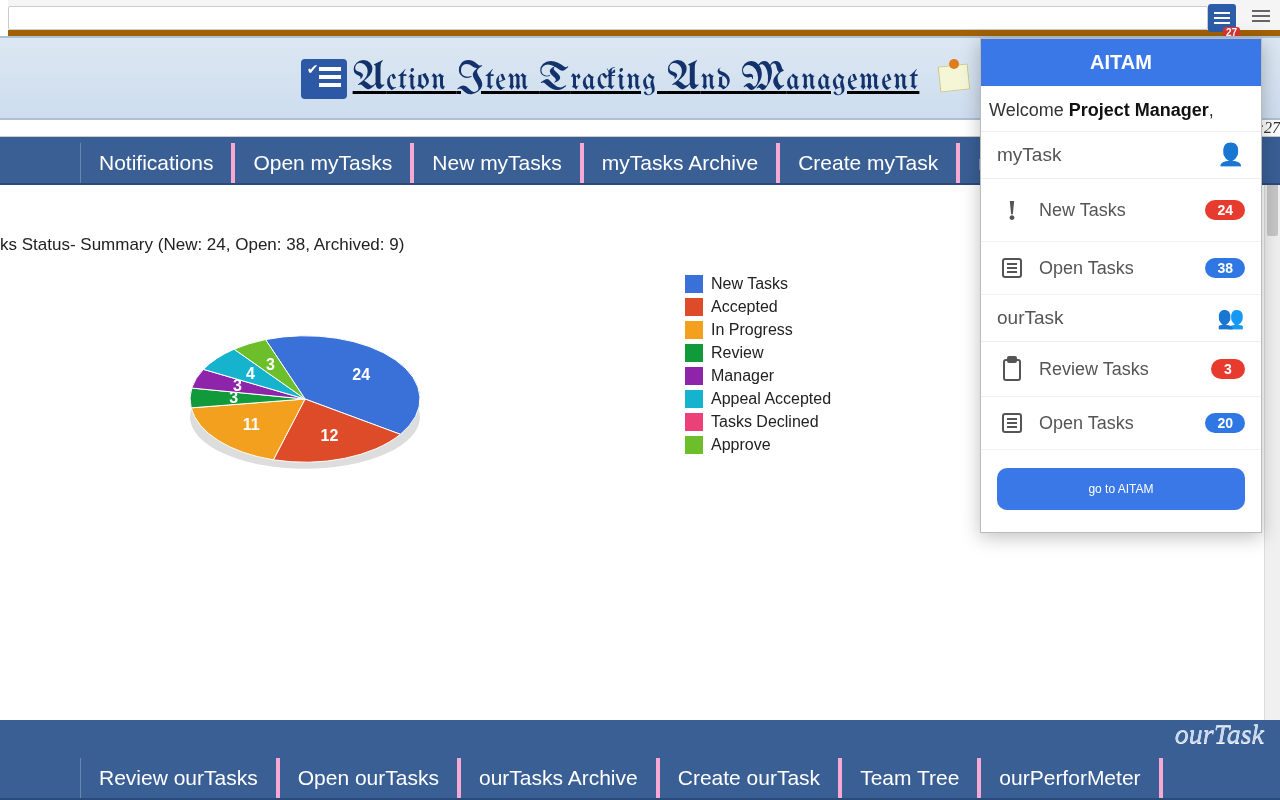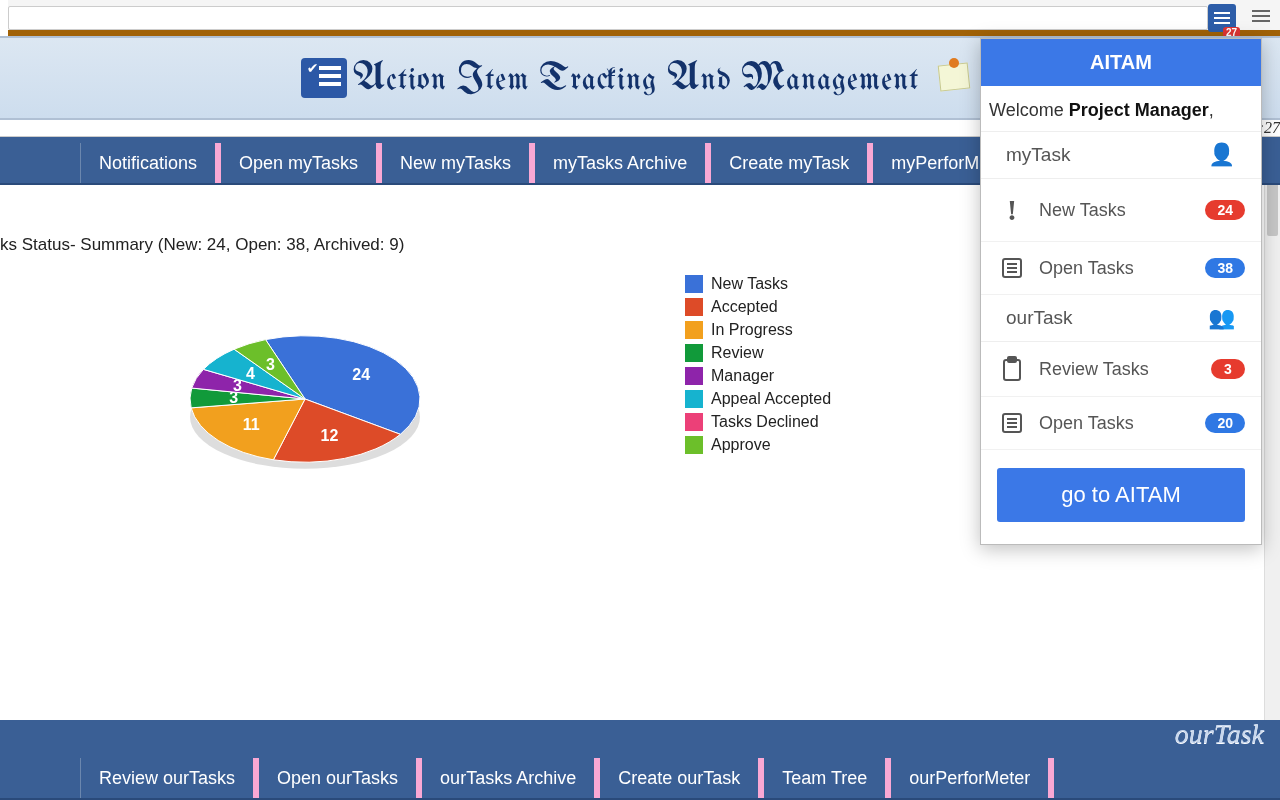--- a/index.html
+++ b/index.html
@@ -8,66 +8,66 @@
 
 .browser-bar { height: 36px; background: #f5f5f5; border-bottom: 6px solid #a16207; position: relative; margin-left: 8px; }
 .url-field { position: absolute; left: 0; top: 6px; height: 24px; width: 1200px; background: #fff; border: 1px solid #ccc; border-radius: 2px; }
 .ext-icon { position: absolute; right: 44px; top: 4px; width: 28px; height: 28px; background: #2d5da8; border-radius: 3px; display:flex; align-items:center; justify-content:center; }
 .ext-icon .lines { width: 16px; height: 12px; background: repeating-linear-gradient(#fff 0 2px, transparent 2px 5px); }
 .ext-badge { position:absolute; bottom:-6px; right:-4px; background:#d33; color:#fff; font-size:10px; padding:0 3px; border-radius:3px; font-weight:bold; }
 .hamburger-icon { position:absolute; right:10px; top:10px; width:18px; height:14px; background: repeating-linear-gradient(#666 0 2px, transparent 2px 5px); }
 
 
 .header-band { height: 84px; background: linear-gradient(#dce7f2,#cdddee); border-top:2px solid #b0c0d4; border-bottom:2px solid #b0c0d4; display:flex; align-items:center; justify-content:center; position:relative; }
-.logo-block { display:flex; align-items:flex-start; gap:6px; }
+.logo-block { display:flex; align-items:flex-end; gap:6px;text-decoration:underline; }
 .logo-icon { width:46px; height:40px; background:#2c58a6; border-radius:4px; position:relative; }
 .logo-icon::after { content:"✔"; color:#fff; position:absolute; left:6px; top:2px; font-size:14px;}
 .logo-icon .bars { position:absolute; top:8px; right:6px; width:22px; height:24px; background:repeating-linear-gradient(#fff 0 4px, transparent 4px 8px);}
 .logo-text { font-family: "Old English Text MT", "UnifrakturMaguntia", serif; font-size:30px; color:#13326b; letter-spacing:1px;}
 .logo-text .cap { font-size:40px; }
 .sticky-icon { width:44px; height:40px; margin-left:10px; position:relative;}
 .sticky-icon .note { position:absolute; width:30px; height:26px; background:#f4f6d6; border:1px solid #c6c890; transform:rotate(-6deg); top:6px; left:4px;}
 .sticky-icon .pin { position:absolute; width:10px; height:10px; background:#e07b1f; border-radius:50%; top:0; left:14px;}
 
 
 .time-row { height:17px; background:#fff; border-bottom:1px solid #ccc; display:flex; align-items:center; justify-content:flex-end; position:relative; font-family: Georgia, serif; font-style:italic; color:#333;}
 .time-row .greeting { position:absolute; right:20px; color:#1859b8; font-family:"Segoe UI"; font-style:normal; font-size:18px;}
 
 
 .nav-row { height:48px; background:#3a5f95; display:flex; align-items:flex-end; border-bottom:2px solid #2a4a7a; padding-left:80px; position:relative;}
 .nav-row.bottom { position:absolute; bottom:0; left:0; right:0;}
-.nav-tab { height:40px; padding:0 18px; color:#fff; font-size:18px; display:flex; align-items:center; border-right:6px solid #f9a8d4; cursor:pointer;}
+.nav-tab { height:40px; padding:0 18px; color:#fff; font-size:21px; display:flex; align-items:center; border-right:4px solid #f9a8d4; cursor:pointer;}
 .nav-tab:first-child { border-left:1px solid #6b87ae;}
 .section-label { position:absolute; right:10px; top:-4px; font-family: Georgia, serif; font-style:italic; font-size:28px; color:#3a5f95; text-shadow:0 1px 0 #fff;}
 
 
 .content { padding: 40px 20px 20px 0; position:relative; height:480px; overflow:auto;}
 .summary-title { font-weight:normal; font-size:17px; margin:10px 0 14px 0; color:#222;}
 .chart-wrap { display:flex; gap:210px; align-items:flex-start; margin-left:155px;}
 .pie-holder { position:relative; width:320px; height:300px;}
 svg.pie { width:300px; height:280px;}
 .legend { display:flex; flex-direction:column; gap:5px; margin-top:6px;}
 .legend-item { display:flex; align-items:center; gap:8px; font-size:16px; color:#222;}
 .swatch { width:18px; height:18px;}
 
 
 .popup { position:absolute; top:38px; right:18px; width:282px; background:#fff; border:1px solid #bbb; box-shadow:0 4px 18px rgba(0,0,0,.25); z-index:50; padding-bottom:18px;}
 .popup-header { background:#3b78e7; color:#fff; text-align:center; font-size:20px; font-weight:600; padding:12px 0;}
 .popup-welcome { padding:14px 8px 10px; font-size:18px; color:#333; border-bottom:1px solid #eee;}
 .popup-welcome b { color:#111;}
-.popup-section { padding:10px 25px; font-size:19px; color:#555; border-bottom:1px solid #eee; display:flex; align-items:center; justify-content:space-between;}
+.popup-section { padding:10px 16px; font-size:19px; color:#555; border-bottom:1px solid #eee; display:flex; align-items:center; justify-content:space-between;}
 .popup-section .sec-icon { color:#888; font-size:22px;}
 .popup-item { display:flex; align-items:center; padding:14px 16px; border-bottom:1px solid #f1f1f1; cursor:pointer;}
 .popup-item .it-icon { width:30px; color:#555; font-size:26px; display:flex; justify-content:center;}
 .popup-item .it-label { flex:1; margin-left:12px; font-size:18px; color:#555;}
 .badge { color:#fff; font-size:14px; font-weight:bold; border-radius:12px; padding:2px 12px; min-width:34px; text-align:center;}
 .badge.red { background:#e63b2e;}
 .badge.blue { background:#2f78e4;}
 .popup-footer { padding:18px 16px 4px;}
-.goto-btn { width:100%; background:#3b78e7; color:#fff; border:none; padding:14px 0; font-size:22px; border-radius:3px; cursor:pointer;}
+.goto-btn { width:100%; background:#3b78e7; color:#fff; border:none; padding:14px 0; font-size:12px; border-radius:10px; cursor:pointer;}
 
 
 .scroll-v { position:absolute; right:0; top:36px; bottom:0; width:16px; background:#f0f0f0; border-left:1px solid #ddd;}
 .scroll-v .thumb { position:absolute; left:2px; right:2px; top:60px; height:140px; background:#c6c6c6; border-radius:2px;}
 .scroll-v .arrow { position:absolute; left:0; right:0; height:16px; text-align:center; color:#888; font-size:10px;}
 .scroll-v .arrow.up { top:0;} .scroll-v .arrow.down { bottom:0;}
 
 
 .slice-label { font-size:16px; fill:#fff; font-weight:600;}
 

